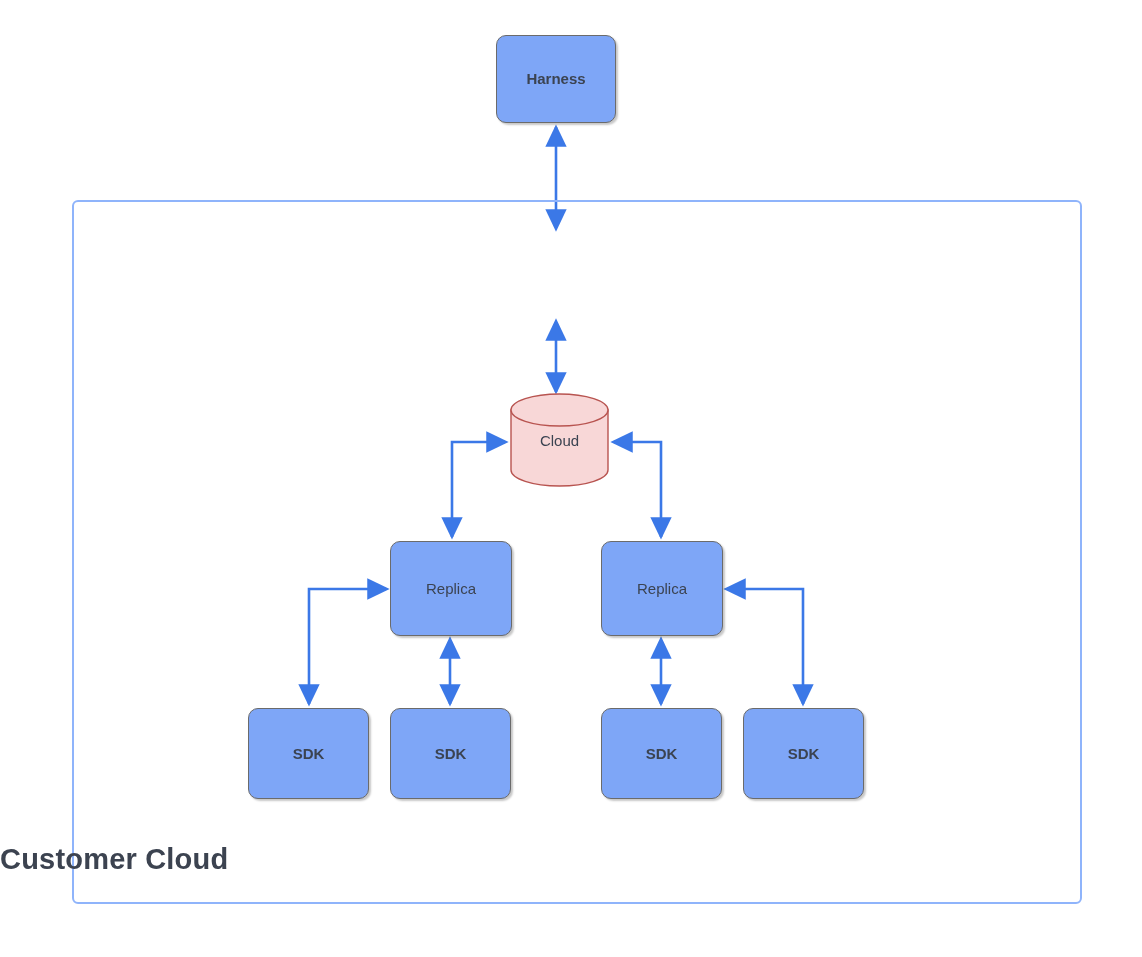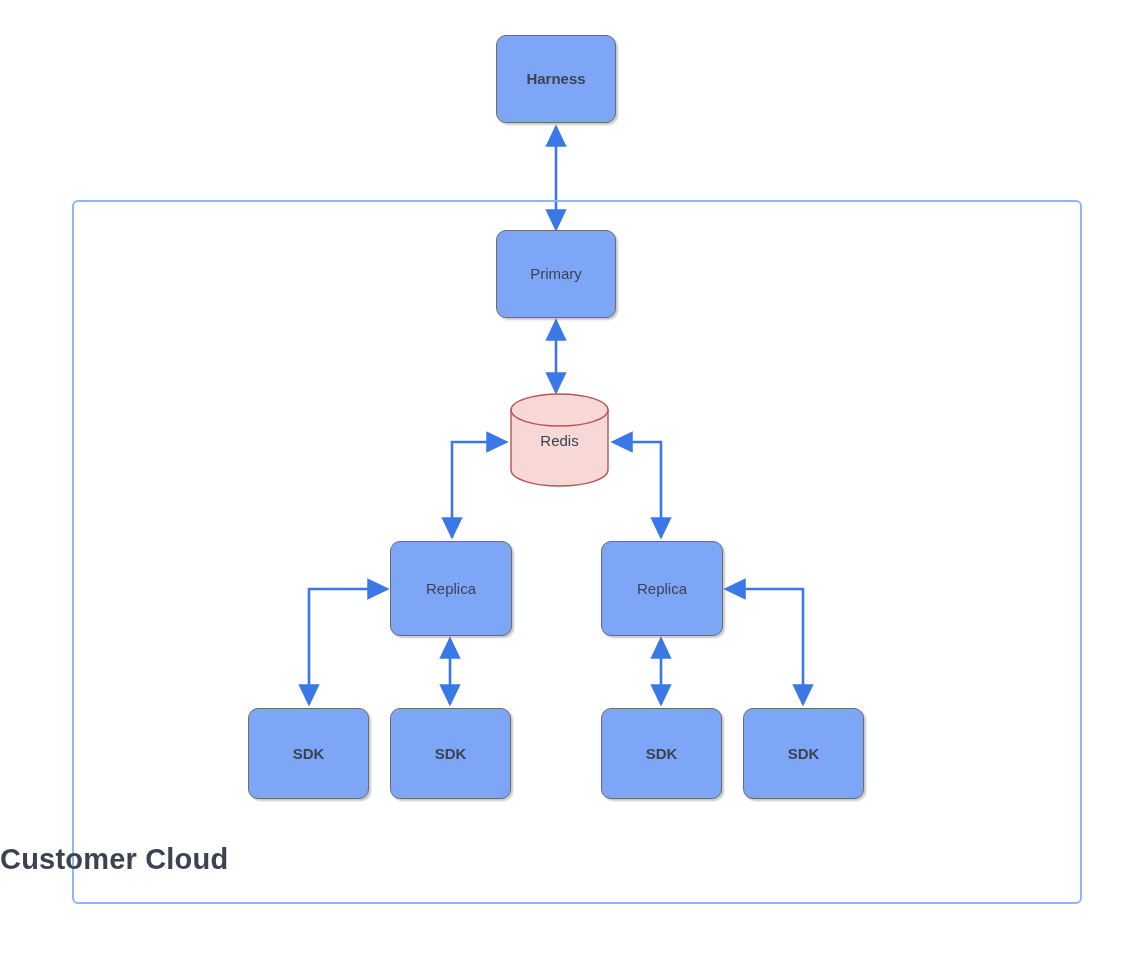--- a/index.html
+++ b/index.html
@@ -111,26 +111,23 @@
     <g>
       <path d="M511,410 L511,470 A48.5,16 0 0 0 608,470 L608,410 Z" fill="#F8D7D7" stroke="#B85450" stroke-width="1.4"></path>
       <ellipse cx="559.5" cy="410" rx="48.5" ry="16" fill="#F8D7D7" stroke="#B85450" stroke-width="1.4"></ellipse>
     </g>
   </svg>
 
   <div class="node box bold" style="left:496px; top:35px; width:120px; height:88px;">
     <span>Harness</span>
   </div>
 
-  <div class="node box" style="left:496px; top:230px; width:120px; height:88px;">
-    <span>Primary</span>
-  </div>
 
   <div class="cylinder-label" style="left:511px; top:400px; width:97px; height:80px;">
-    <span>Redis</span>
+    <span>Cloud</span>
   </div>
 
   <div class="node box" style="left:390px; top:541px; width:122px; height:95px;">
     <span>Replica</span>
   </div>
 
   <div class="node box" style="left:601px; top:541px; width:122px; height:95px;">
     <span>Replica</span>
   </div>
 

